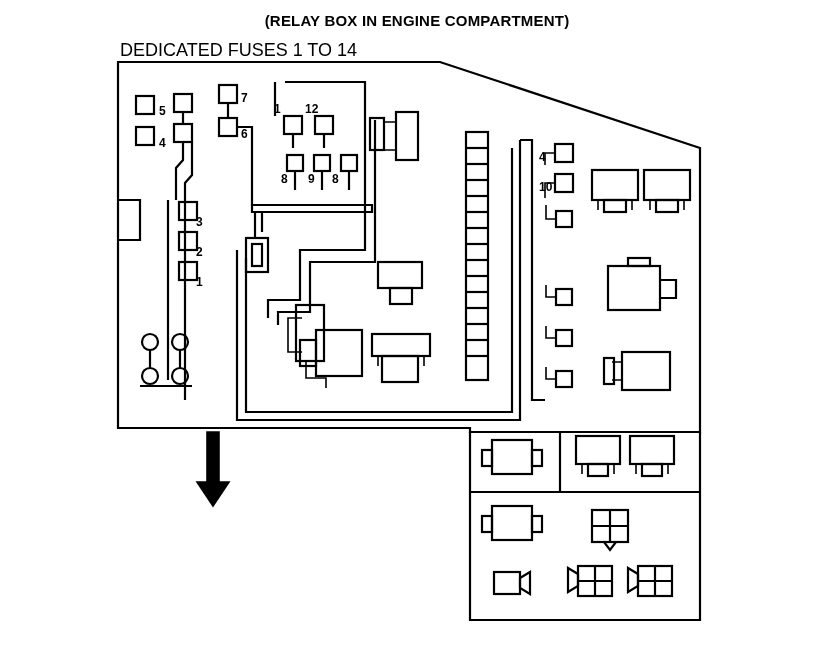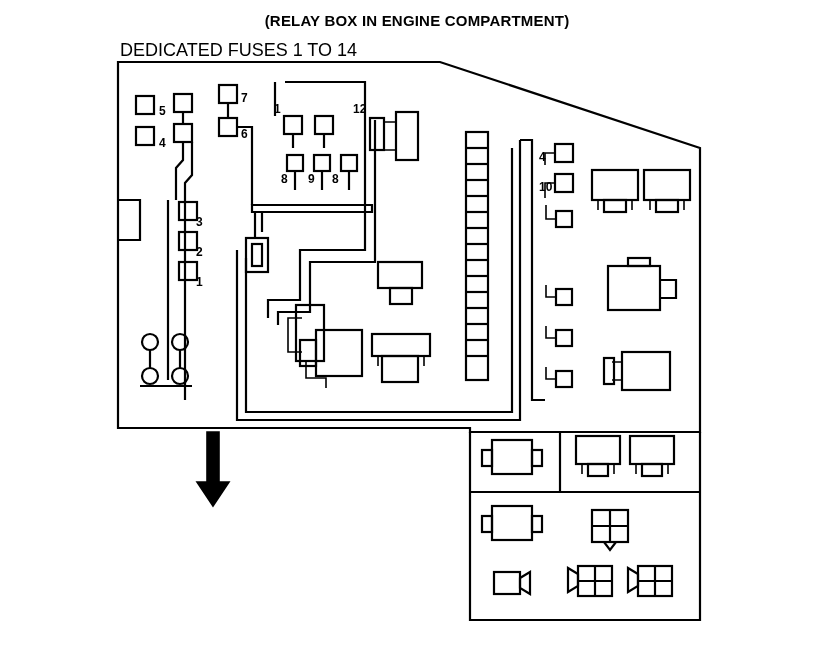--- a/index.html
+++ b/index.html
@@ -264,17 +264,17 @@
   <div class="txt fusenum" style="left:196px; top:245px;">2</div>
   <div class="txt fusenum" style="left:196px; top:215px;">3</div>
   <div class="txt fusenum" style="left:159px; top:136px;">4</div>
   <div class="txt fusenum" style="left:159px; top:104px;">5</div>
   <div class="txt fusenum" style="left:241px; top:127px;">6</div>
   <div class="txt fusenum" style="left:241px; top:91px;">7</div>
   <div class="txt fusenum" style="left:281px; top:172px;">8</div>
   <div class="txt fusenum" style="left:308px; top:172px;">9</div>
   <div class="txt fusenum" style="left:332px; top:172px;">8</div>
   <div class="txt fusenum" style="left:274px; top:102px;">1</div>
-  <div class="txt fusenum" style="left:305px; top:102px;margin-left:48px;">12</div>
+  <div class="txt fusenum" style="left:305px; top:102px;">12</div>
   <div class="txt fusenum" style="left:539px; top:180px;">10</div>
   <div class="txt fusenum" style="left:539px; top:150px;">4</div>
 
 </div>
 
 </body></html>

